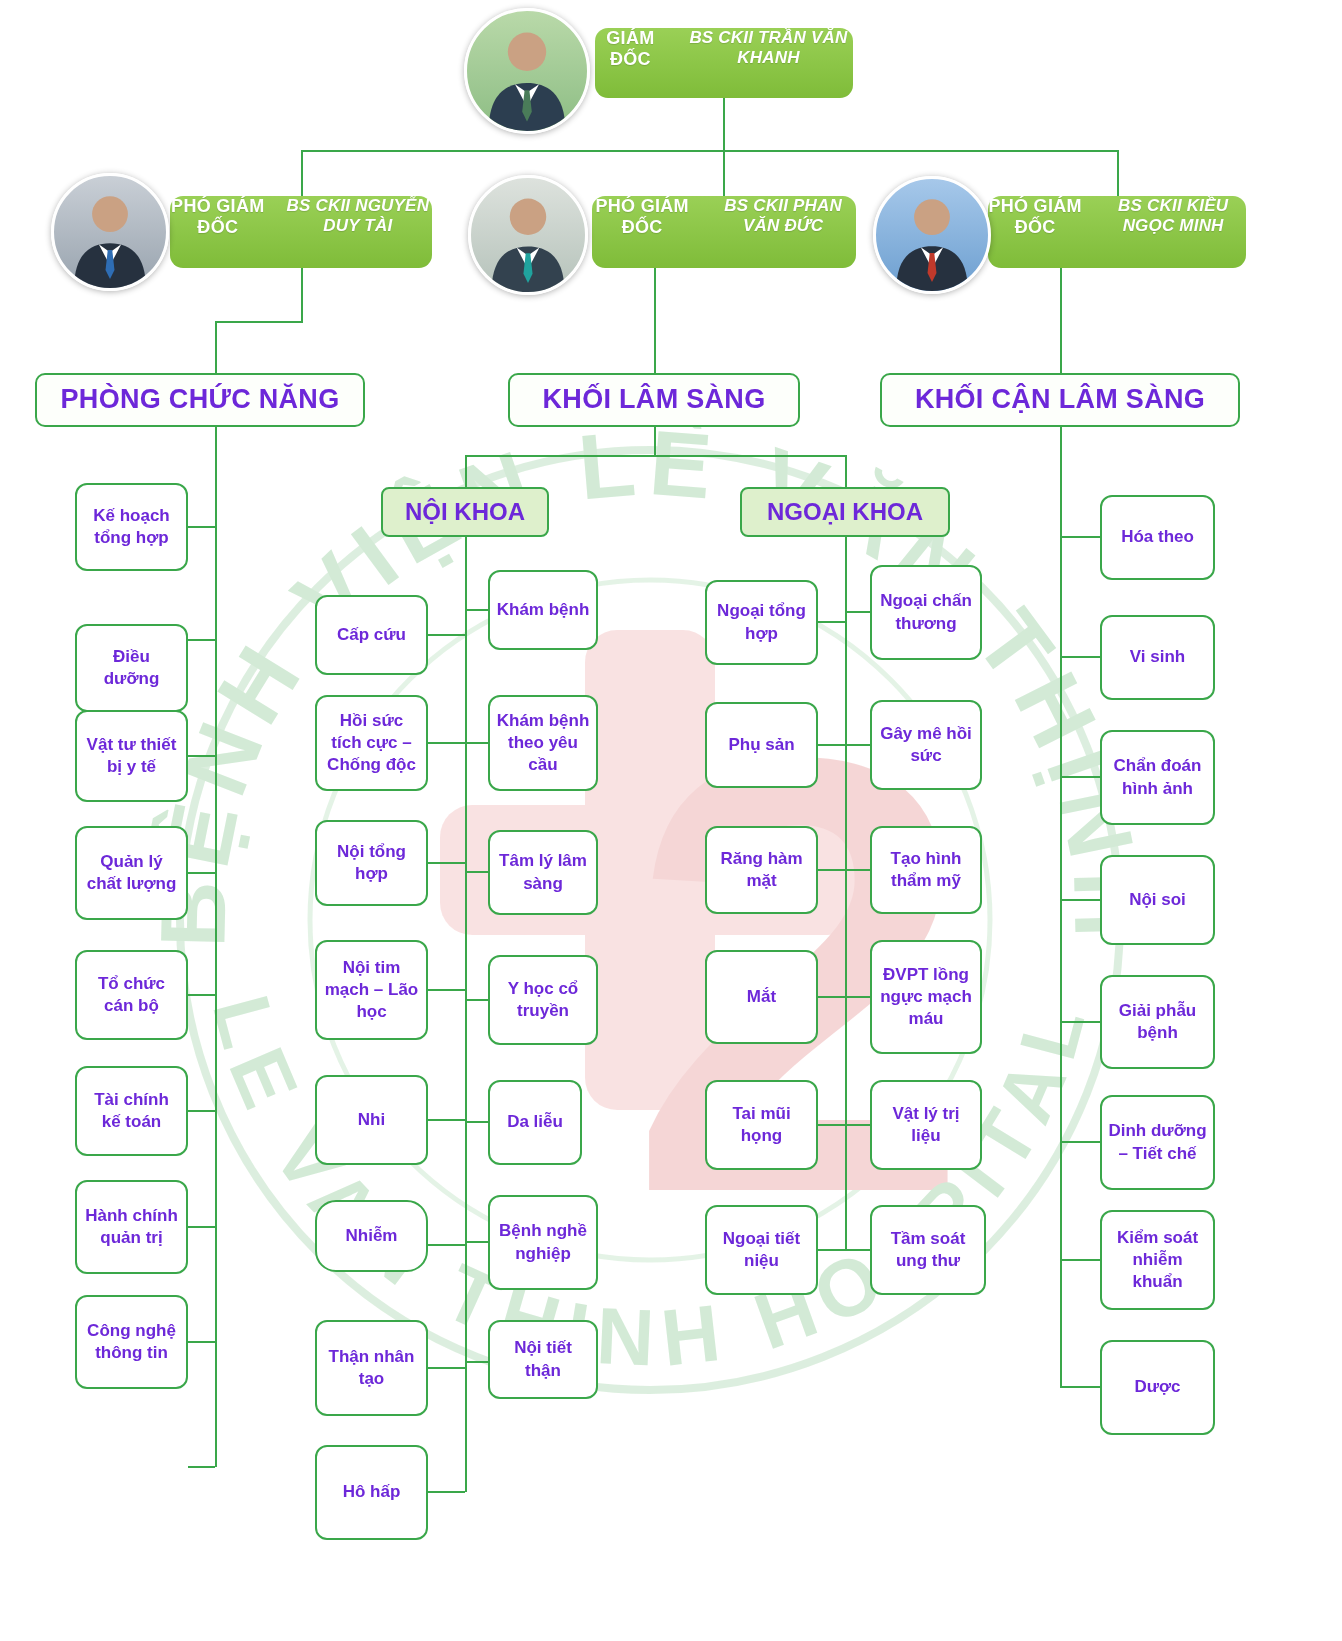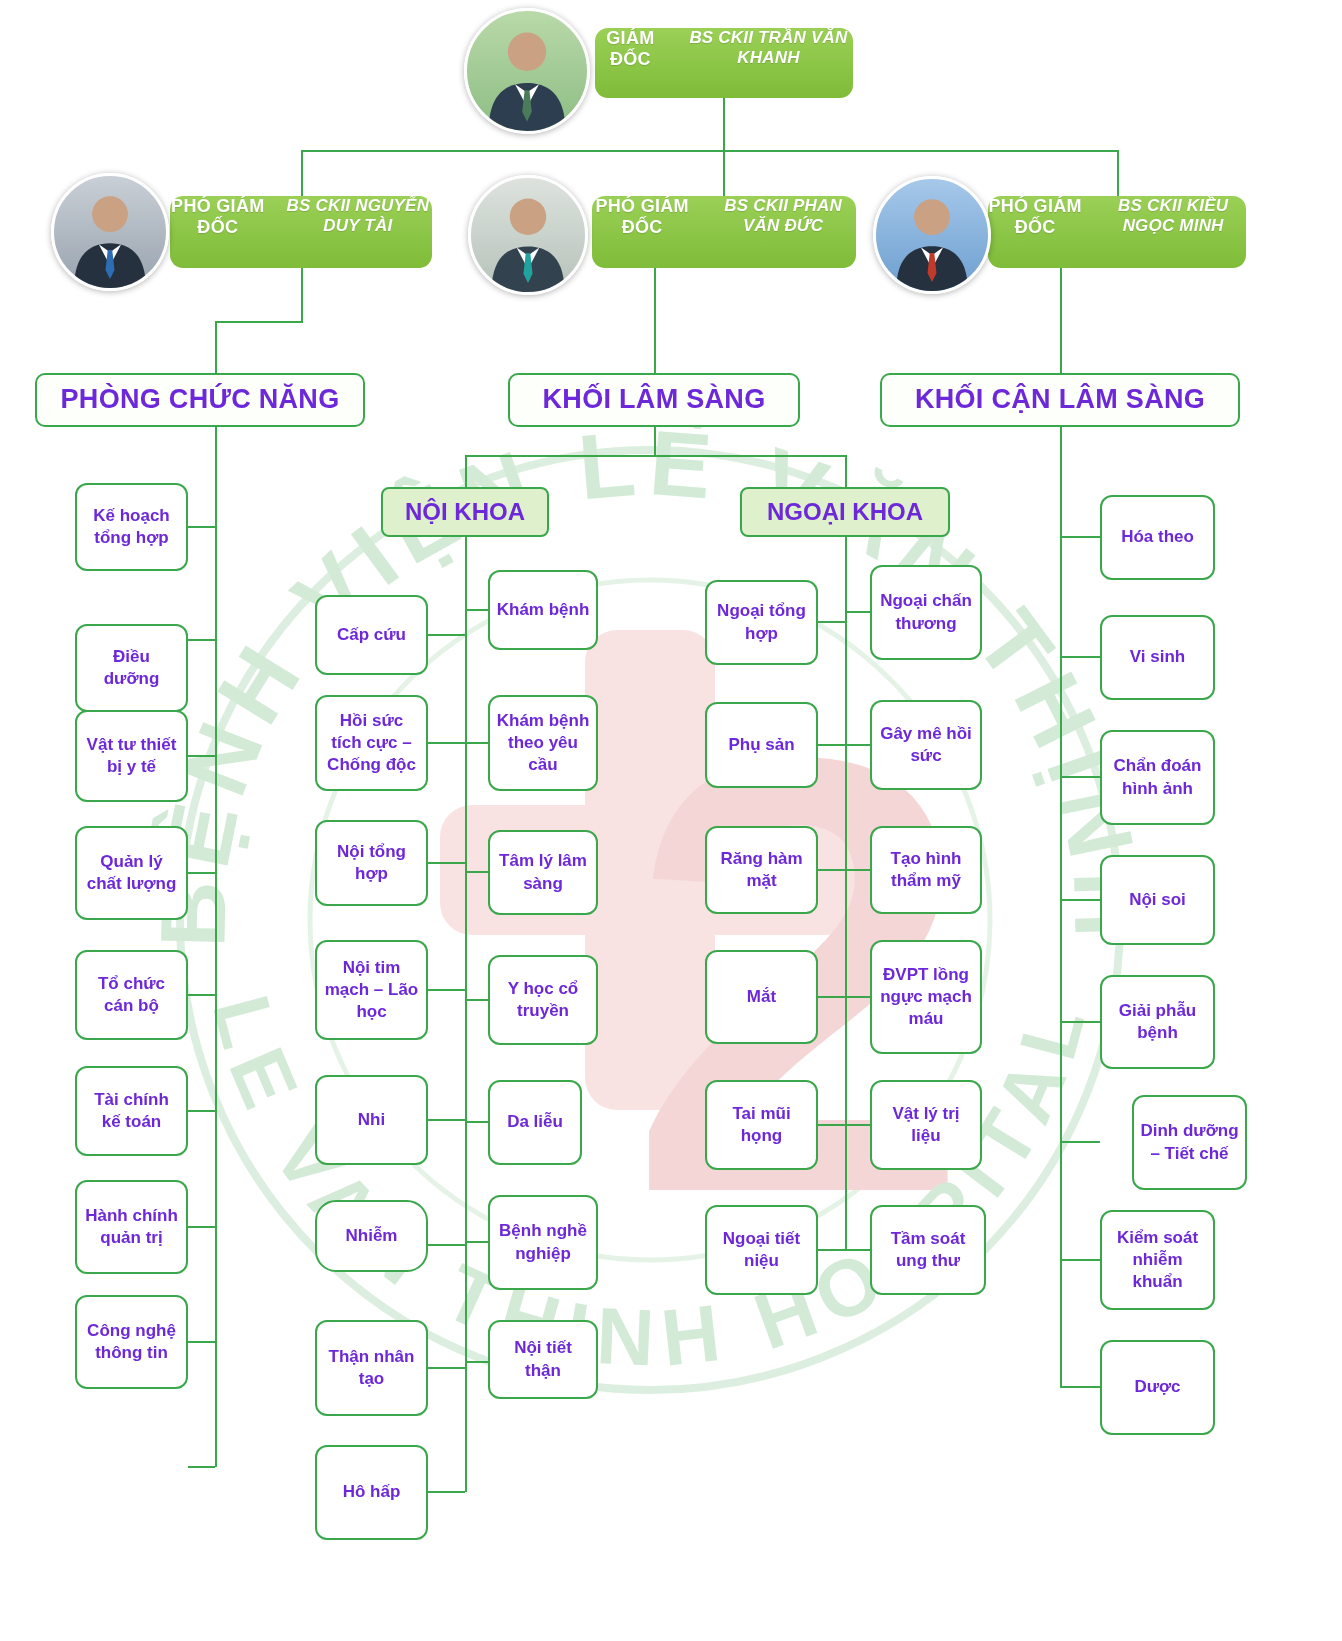--- a/index.html
+++ b/index.html
@@ -316,21 +316,21 @@
     </div>
   <div class="node" style="left:1100px;top:730px;width:115px;height:95px;">
       <span>Chẩn đoán hình ảnh</span>
     </div>
   <div class="node" style="left:1100px;top:855px;width:115px;height:90px;">
       <span>Nội soi</span>
     </div>
   <div class="node" style="left:1100px;top:975px;width:115px;height:94px;">
       <span>Giải phẫu bệnh</span>
     </div>
-  <div class="node" style="left:1100px;top:1095px;width:115px;height:95px;margin-left:32px;">
+  <div class="node" style="left:1100px;top:1095px;width:115px;height:95px;">
       <span>Dinh dưỡng – Tiết chế</span>
     </div>
   <div class="node" style="left:1100px;top:1210px;width:115px;height:100px;">
       <span>Kiểm soát nhiễm khuẩn</span>
     </div>
   <div class="node" style="left:1100px;top:1340px;width:115px;height:95px;">
       <span>Dược</span>
     </div>
 
 </div>

